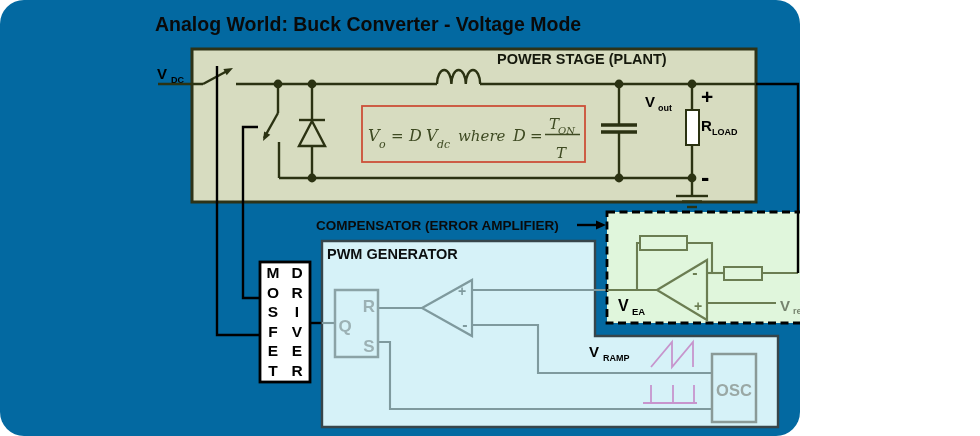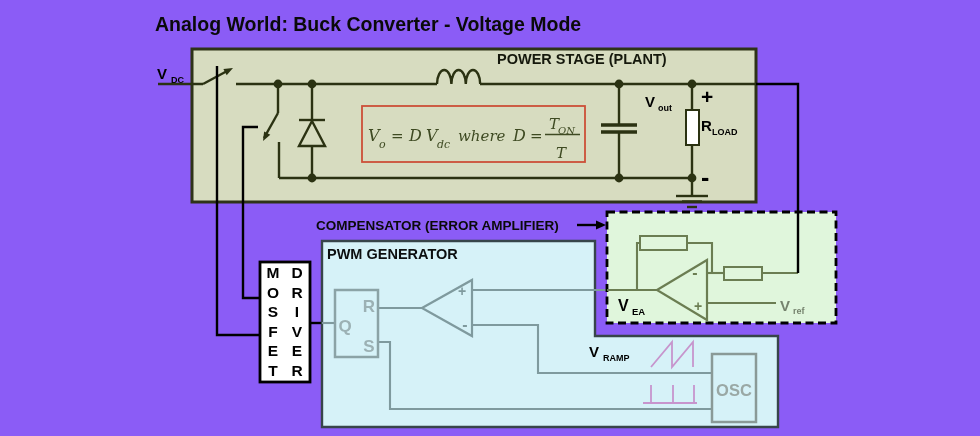--- a/index.html
+++ b/index.html
@@ -1,17 +1,17 @@
 <!DOCTYPE html>
 <html><head>
 <meta charset="utf-8">
 <style>
   html,body{margin:0;padding:0;background:#ffffff;}
-  .stage{position:relative;width:980px;height:436px;background:#8b5cf6;overflow:hidden;
-         font-family:"Liberation Sans",sans-serif;}
+  .stage{position:relative;width:800px;height:436px;background:#0369a1;overflow:hidden;
+         font-family:"Liberation Sans",sans-serif;border-radius:24px;}
   svg text{font-family:"Liberation Sans",sans-serif;}
   svg .serif{font-family:"DejaVu Serif","Liberation Serif",serif;font-style:italic;}
 </style>
 </head>
 <body>
 
 <div class="stage">
 <svg width="980" height="436" viewBox="0 0 980 436">
 
   <text x="155" y="31" font-size="19.5" font-weight="bold" fill="#0a0a0a">Analog World:  Buck Converter - Voltage Mode</text>

